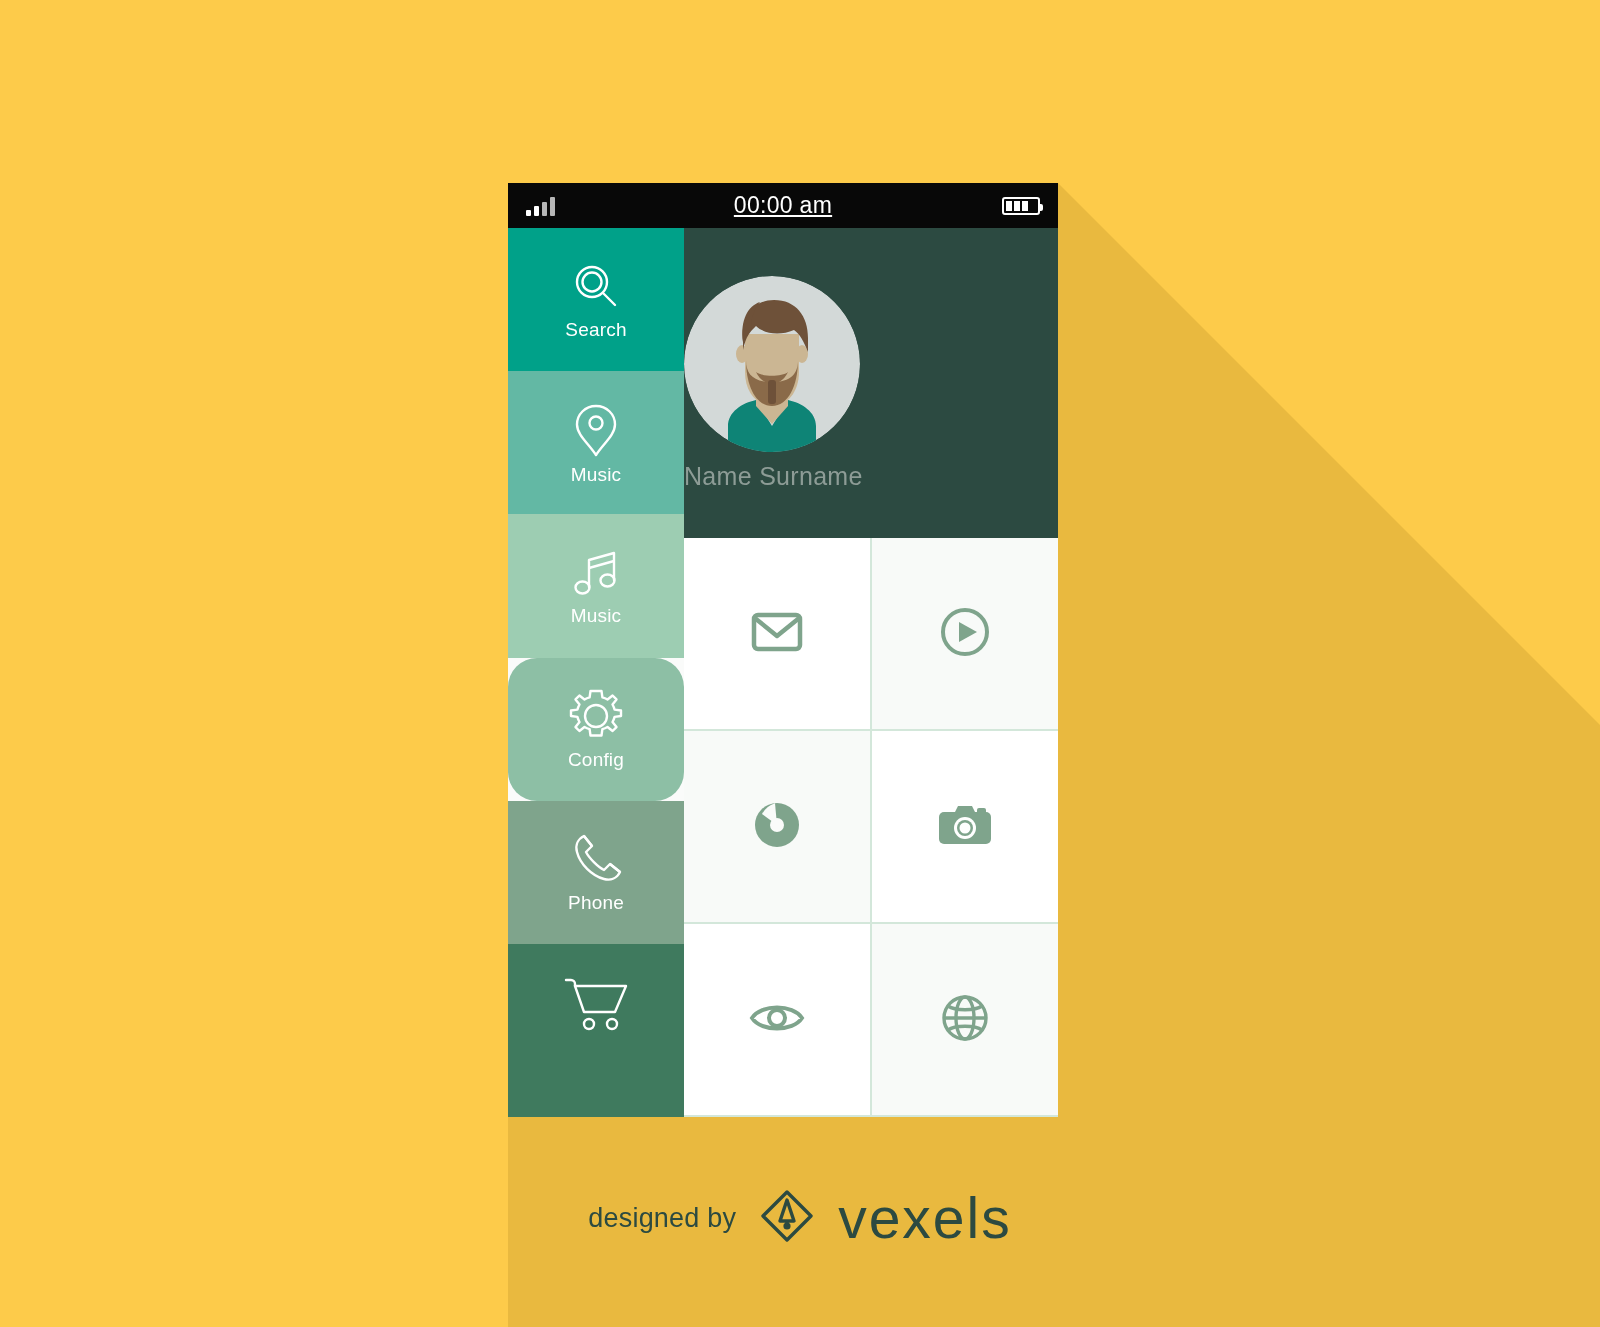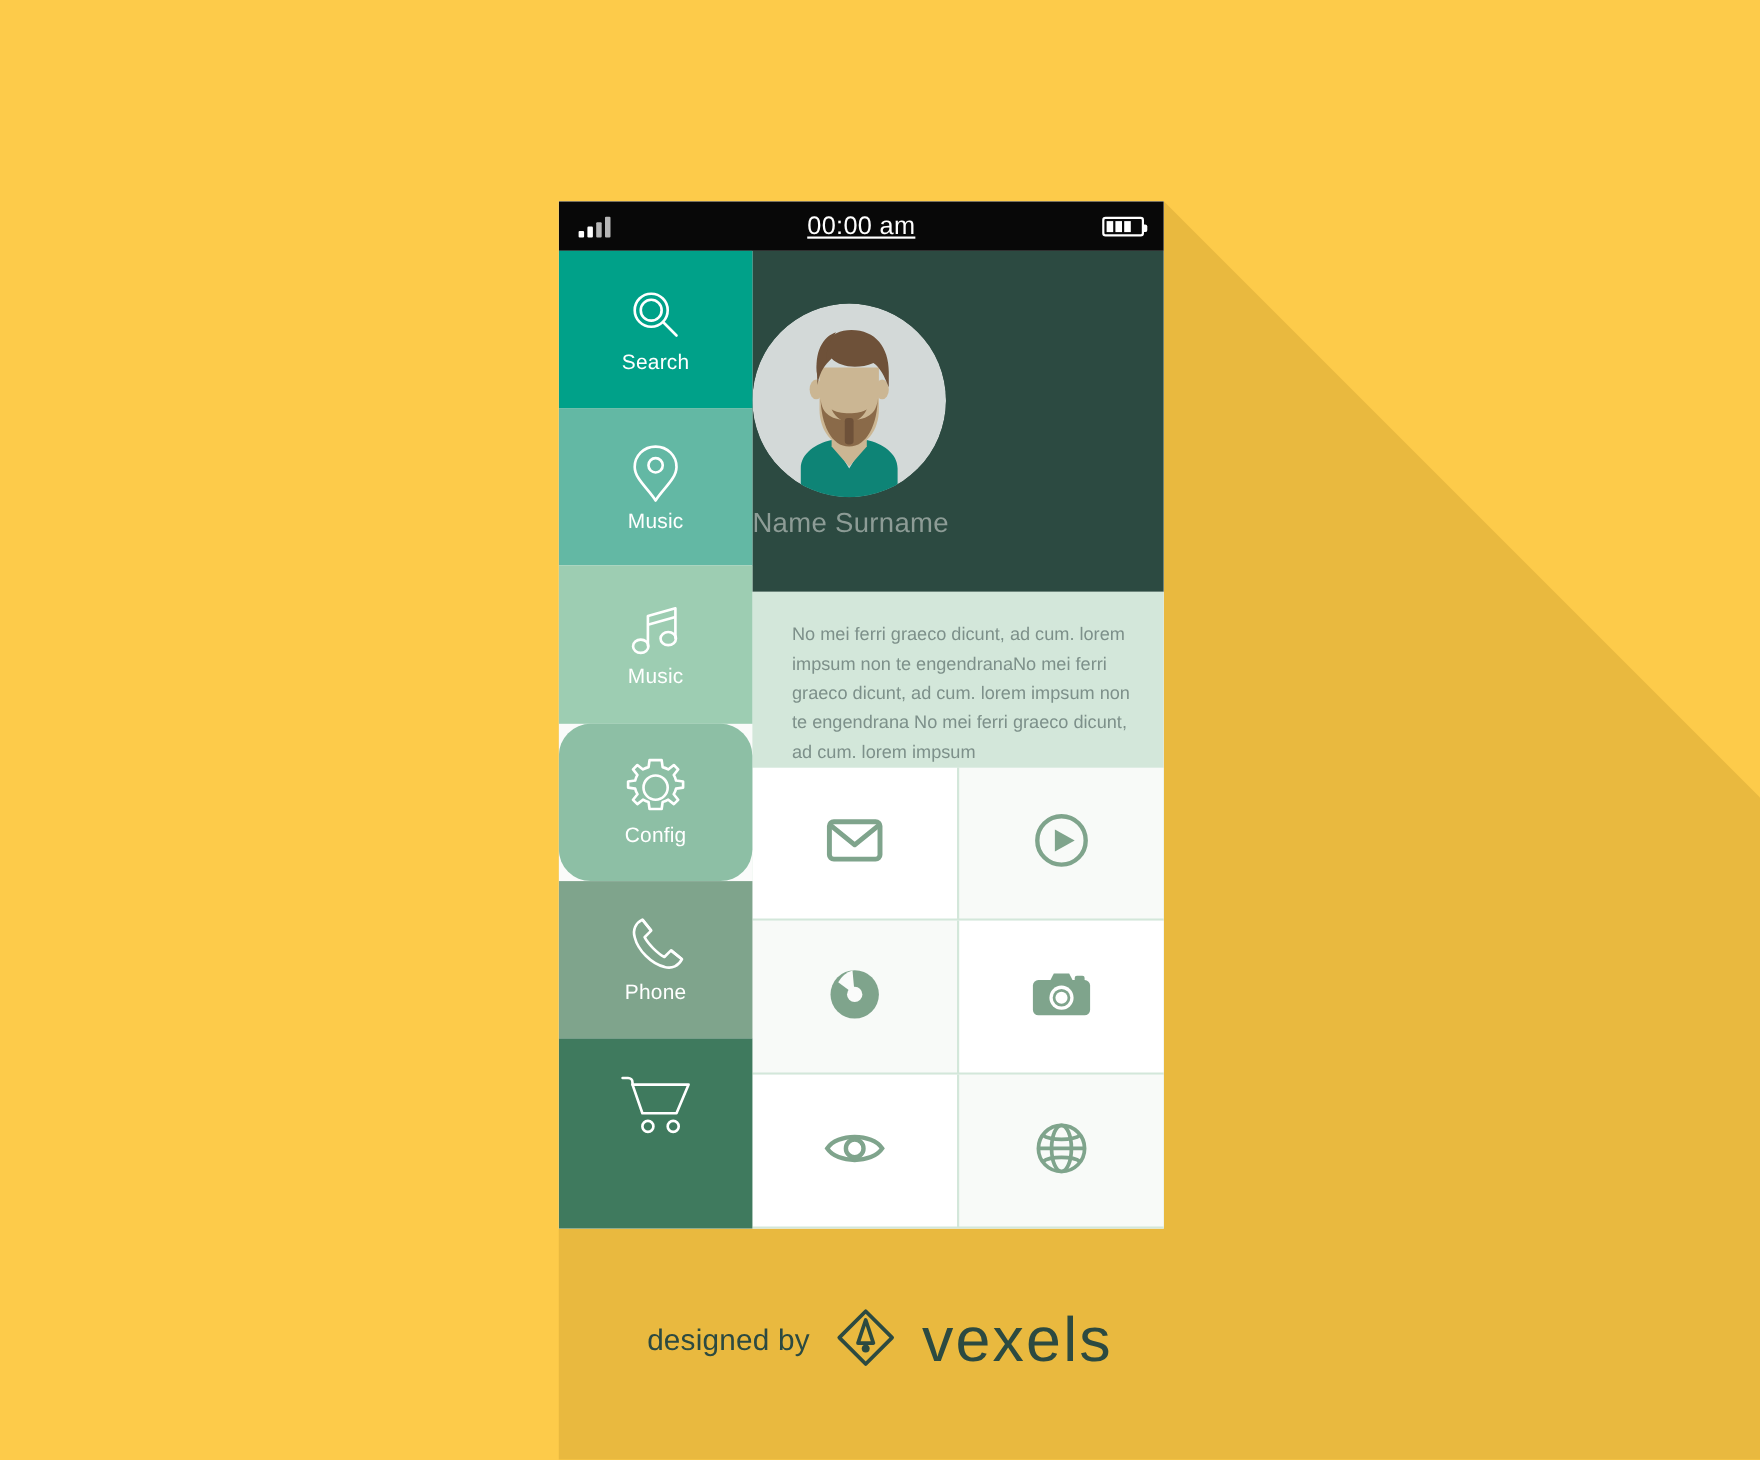--- a/index.html
+++ b/index.html
@@ -263,23 +263,20 @@
               <rect x="84" y="104" width="8" height="24" rx="3" fill="#6E5139"></rect>
 
               <path d="M59 66 C56 40 70 24 90 24 C112 24 124 40 124 62 L124 76 C120 66 116 58 110 54 C96 60 80 58 72 50 C66 56 62 60 59 74 Z" fill="#6E5139"></path>
               <path d="M59 66 C56 44 64 30 76 26 C70 34 66 44 68 52 C64 56 61 60 59 70 Z" fill="#6E5139"></path>
             </g>
           </svg>
         </div>
         <div class="profile-name">Name Surname</div>
       </div>
 
-      <div class="desc">
-        <p>No mei ferri graeco dicunt, ad cum. lorem impsum non te engendranaNo mei ferri graeco dicunt, ad cum. lorem impsum non te engendrana No mei ferri graeco dicunt, ad cum. lorem impsum</p>
-      </div>
 
       <div class="grid">
 
         <div class="grid-row">
           <div class="grid-cell c-white">
             <span>
               <svg width="52" height="40" viewBox="0 0 52 40" fill="none" stroke="#7FA48C" stroke-width="4.5">
                 <rect x="3" y="3" width="46" height="34" rx="4"></rect>
                 <path d="M5 7 L26 24 L47 7" stroke-linejoin="round" stroke-linecap="round"></path>
               </svg>

